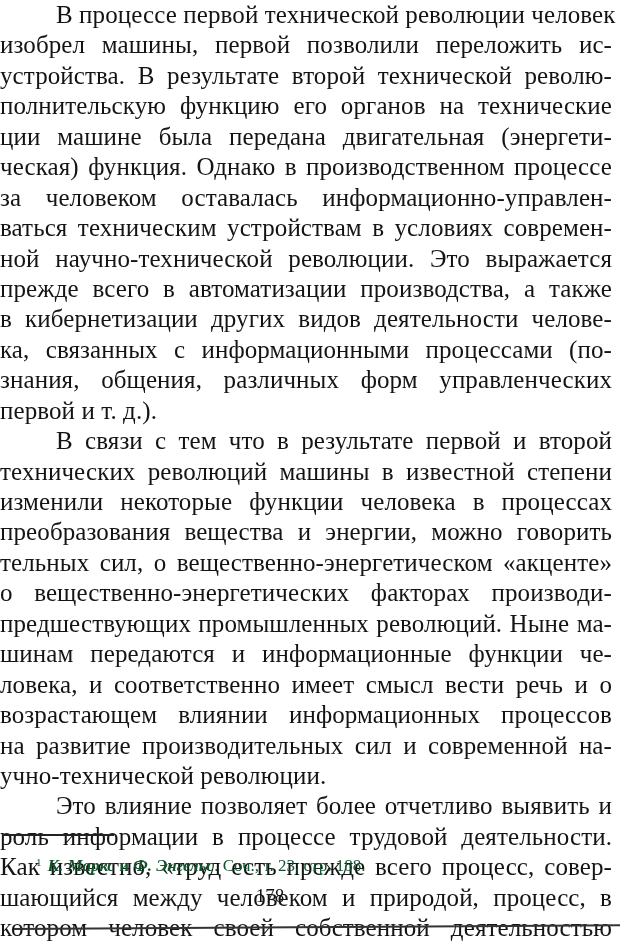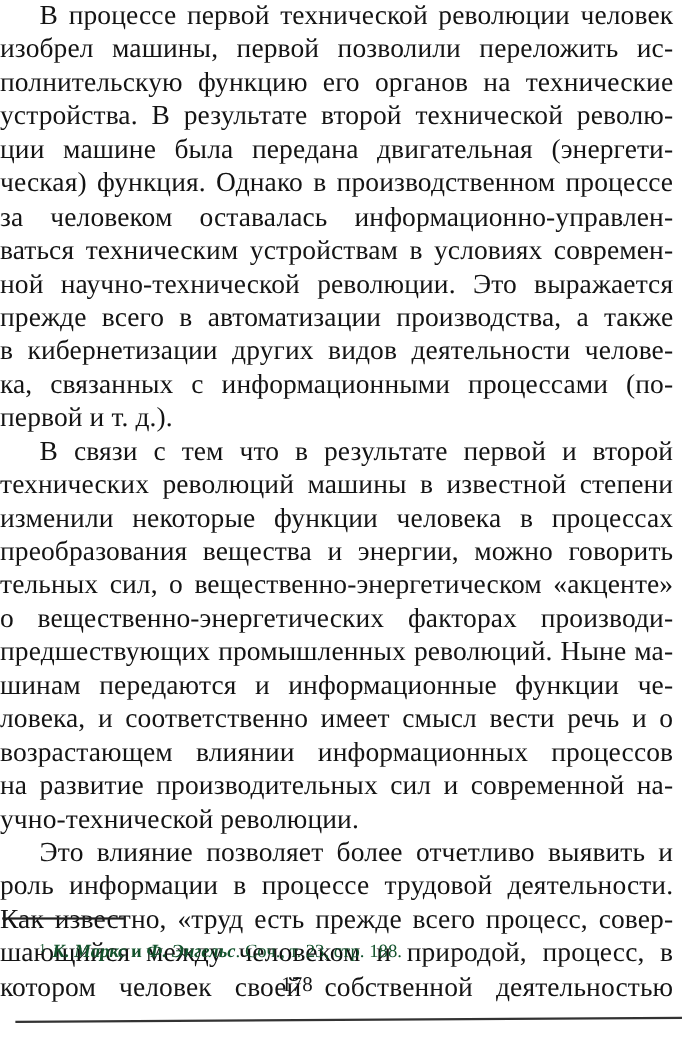--- a/index.html
+++ b/index.html
@@ -12,21 +12,21 @@
   .body-text {
     position: absolute; left: 0; top: 0; width: 612px;
   }
   .line {
     display: block; height: 30.45px; line-height: 30.45px;
     font-size: 25px; white-space: nowrap;
     text-align: justify; text-align-last: justify;
     letter-spacing: 0.1px;
     transform-origin: left center;
   }
-  .line.indent { padding-left: 36px; }
+  .line.indent { padding-left: 56px; }
   .line.last { text-align-last: left; }
   .footnote-rule {
     position: absolute; left: 2px; top: 834px; width: 112px; height: 0;
     border-top: 2px solid #222;
   }
   .footnote {
     position: absolute; left: 36px; top: 850px; font-size: 17px; line-height: 24px;
     white-space: nowrap; color: #14532d;
   }
   .footnote sup { font-size: 11px; vertical-align: 5px; margin-right: 6px; }
@@ -41,30 +41,31 @@
   }
 </style>
 </head>
 <body>
 
 <div class="page">
   <div class="body-text">
 
     <span class="line indent">В процессе первой технической революции человек</span>
     <span class="line">изобрел машины, первой позволили переложить ис-</span>
+    <span class="line">устройства. В результате второй технической револю-</span>
     <span class="line">полнительскую функцию его органов на технические</span>
-    <span class="line">устройства. В результате второй технической револю-</span>
     <span class="line">ции машине была передана двигательная (энергети-</span>
     <span class="line">ческая) функция. Однако в производственном процессе</span>
     <span class="line">за человеком оставалась информационно-управлен-</span>
     <span class="line">ваться техническим устройствам в условиях современ-</span>
     <span class="line">ной научно-технической революции. Это выражается</span>
     <span class="line">прежде всего в автоматизации производства, а также</span>
     <span class="line">в кибернетизации других видов деятельности челове-</span>
     <span class="line">ка, связанных с информационными процессами (по-</span>
+    <span class="line">знания, общения, различных форм управленческих</span>
     <span class="line last">первой и т. д.).</span>
 
     <span class="line indent">В связи с тем что в результате первой и второй</span>
     <span class="line">технических революций машины в известной степени</span>
     <span class="line">изменили некоторые функции человека в процессах</span>
     <span class="line">преобразования вещества и энергии, можно говорить</span>
     <span class="line">тельных сил, о вещественно-энергетическом «акценте»</span>
     <span class="line">о вещественно-энергетических факторах производи-</span>
     <span class="line">предшествующих промышленных революций. Ныне ма-</span>
     <span class="line">шинам передаются и информационные функции че-</span>

